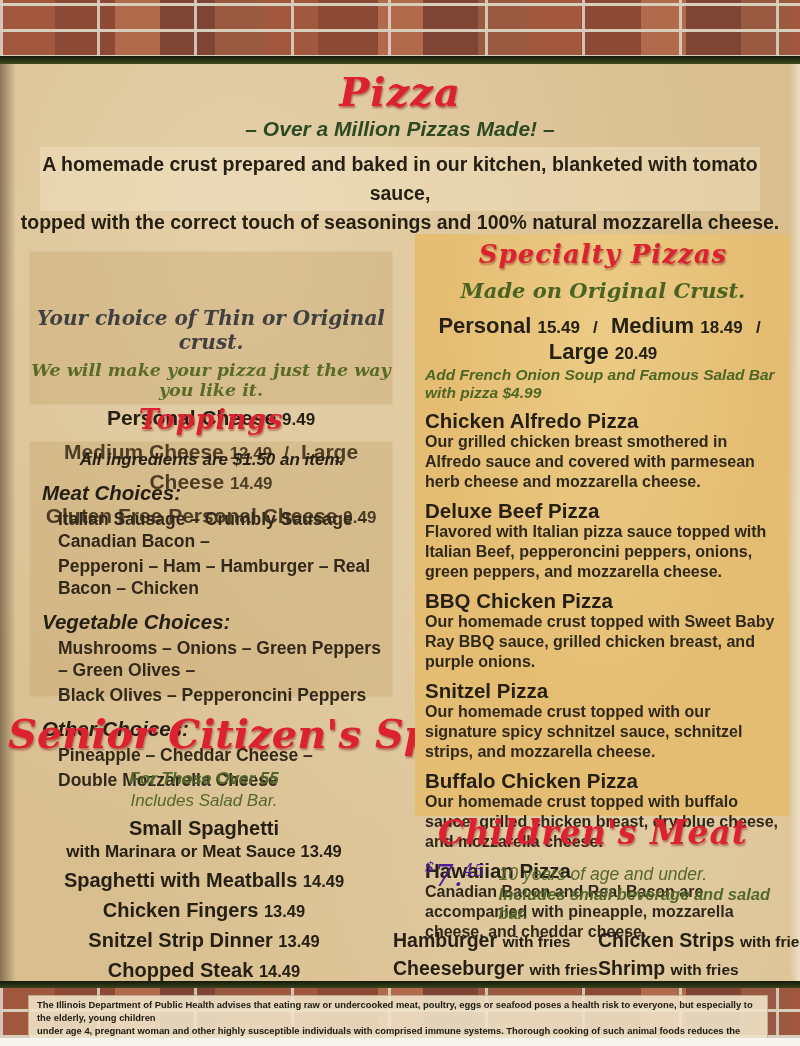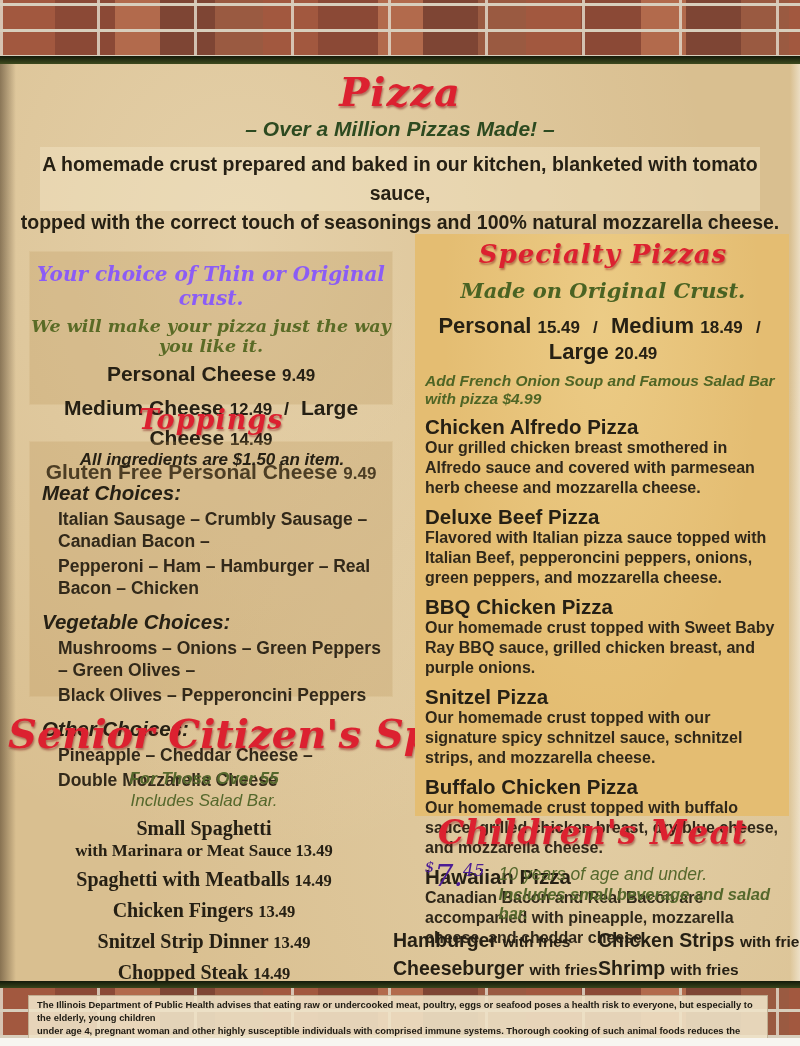--- a/index.html
+++ b/index.html
@@ -46,55 +46,55 @@
   .tagline { position:absolute; left:0; top:117px; width:800px; text-align:center;
       font-style:italic; font-weight:bold; font-size:21px; color:#2d4a20; }
   .intro-hl { position:absolute; left:40px; top:147px; width:720px; height:64px;
       background:rgba(246,237,208,0.38); }
   .intro { position:absolute; left:20px; top:150px; width:760px; text-align:center;
       font-weight:bold; font-size:19.5px; line-height:29px; color:#262014; }
 
   
   .tan-box { position:absolute; background:rgba(186,146,84,0.26); box-shadow:0 0 0 1px rgba(186,146,84,0.12); }
   .crust-box { left:30px; top:252px; width:362px; height:152px; text-align:center; padding-top:10px; }
-  .crust-l1 { font-size:20px; color:#8b5cf6; }
+  .crust-l1 { font-size:20px; color:#404040;margin-top:44px; }
   .crust-l2 { font-size:17.5px; color:#5a6b26; margin-top:6px; }
   .price-line { font-size:21px; font-weight:bold; color:#262014; margin-top:4px; line-height:28px; }
   .price-line:first-of-type { margin-top:12px; }
   .p-price { font-size:17px; font-weight:bold; }
   .p-sep { font-weight:bold; font-size:18px; padding:0 6px; }
 
   .toppings-head { position:absolute; left:30px; top:404px; width:362px; text-align:center; font-size:27px; }
   .toppings-box { left:30px; top:442px; width:362px; height:254px; padding:8px 0 0 12px; }
   .top-note { text-align:center; font-style:italic; font-weight:bold; font-size:17px; color:#262014; width:340px; }
   .group-title { font-style:italic; font-weight:bold; font-size:20.5px; color:#262014; margin-top:11px; }
   .group-line { font-size:17.5px; font-weight:bold; color:#32291a; padding-left:16px; line-height:22px; margin-top:3px; }
 
   
   .senior { position:absolute; left:8px; top:710px; width:392px; text-align:center; }
   .senior-head { font-size:40px; letter-spacing:0; white-space:nowrap; }
   .senior-sub1 { font-style:italic; font-weight:bold; font-size:17px; color:#55682c; margin-top:12px; }
   .senior-sub2 { font-style:italic; font-size:17px; color:#55682c; margin-top:2px; }
-  .senior-item { font-size:20px; font-weight:bold; color:#262014; margin-top:5px; line-height:24px;font-family:Liberation Serif, serif; }
+  .senior-item { font-size:20px; font-weight:bold; color:#262014; margin-top:5px; line-height:24px; }
   .senior-item:nth-of-type(1){ margin-top:14px; }
   .senior-note { font-size:17px; font-weight:bold; color:#262014; line-height:22px; }
   .sp { font-size:16.5px; font-weight:bold; }
 
   
   .gold-box { position:absolute; left:415px; top:234px; width:374px; height:582px;
       background:
         radial-gradient(ellipse at 50% 15%, rgba(250,230,170,0.35), rgba(0,0,0,0) 60%),
         #e4bd72;
       padding:5px 8px 0 10px; }
   .spec-head { text-align:center; font-size:26px; }
   .spec-sub { text-align:center; font-size:21px; color:#4a6323; margin-top:9px; }
   .sizes { text-align:center; font-weight:bold; font-size:22px; color:#262014; margin-top:10px; }
   .sz-price { font-size:17px; }
   .sz-sep { font-size:17px; padding:0 7px; }
-  .addon { font-style:italic; font-size:15.5px; font-weight:bold; color:#4f6525; margin-top:7px; }
+  .addon { font-style:italic; font-size:15.5px; font-weight:bold; color:#4f6525; margin-top:1px; }
   .pz { margin-top:7px; }
   .pz-name { font-weight:bold; font-size:20.5px; color:#262014; line-height:23px; }
   .pz-desc { font-size:16px; font-weight:bold; color:#30281a; line-height:20px; }
   .pz-green .pz-name { color:#3e5c23; }
   .pz-green .pz-desc { color:#6b7030; }
 
   
   .children { position:absolute; left:393px; top:813px; width:400px; }
   .child-head { text-align:center; font-size:33px; white-space:nowrap; }
   .price-row { display:flex; margin-top:6px; }

